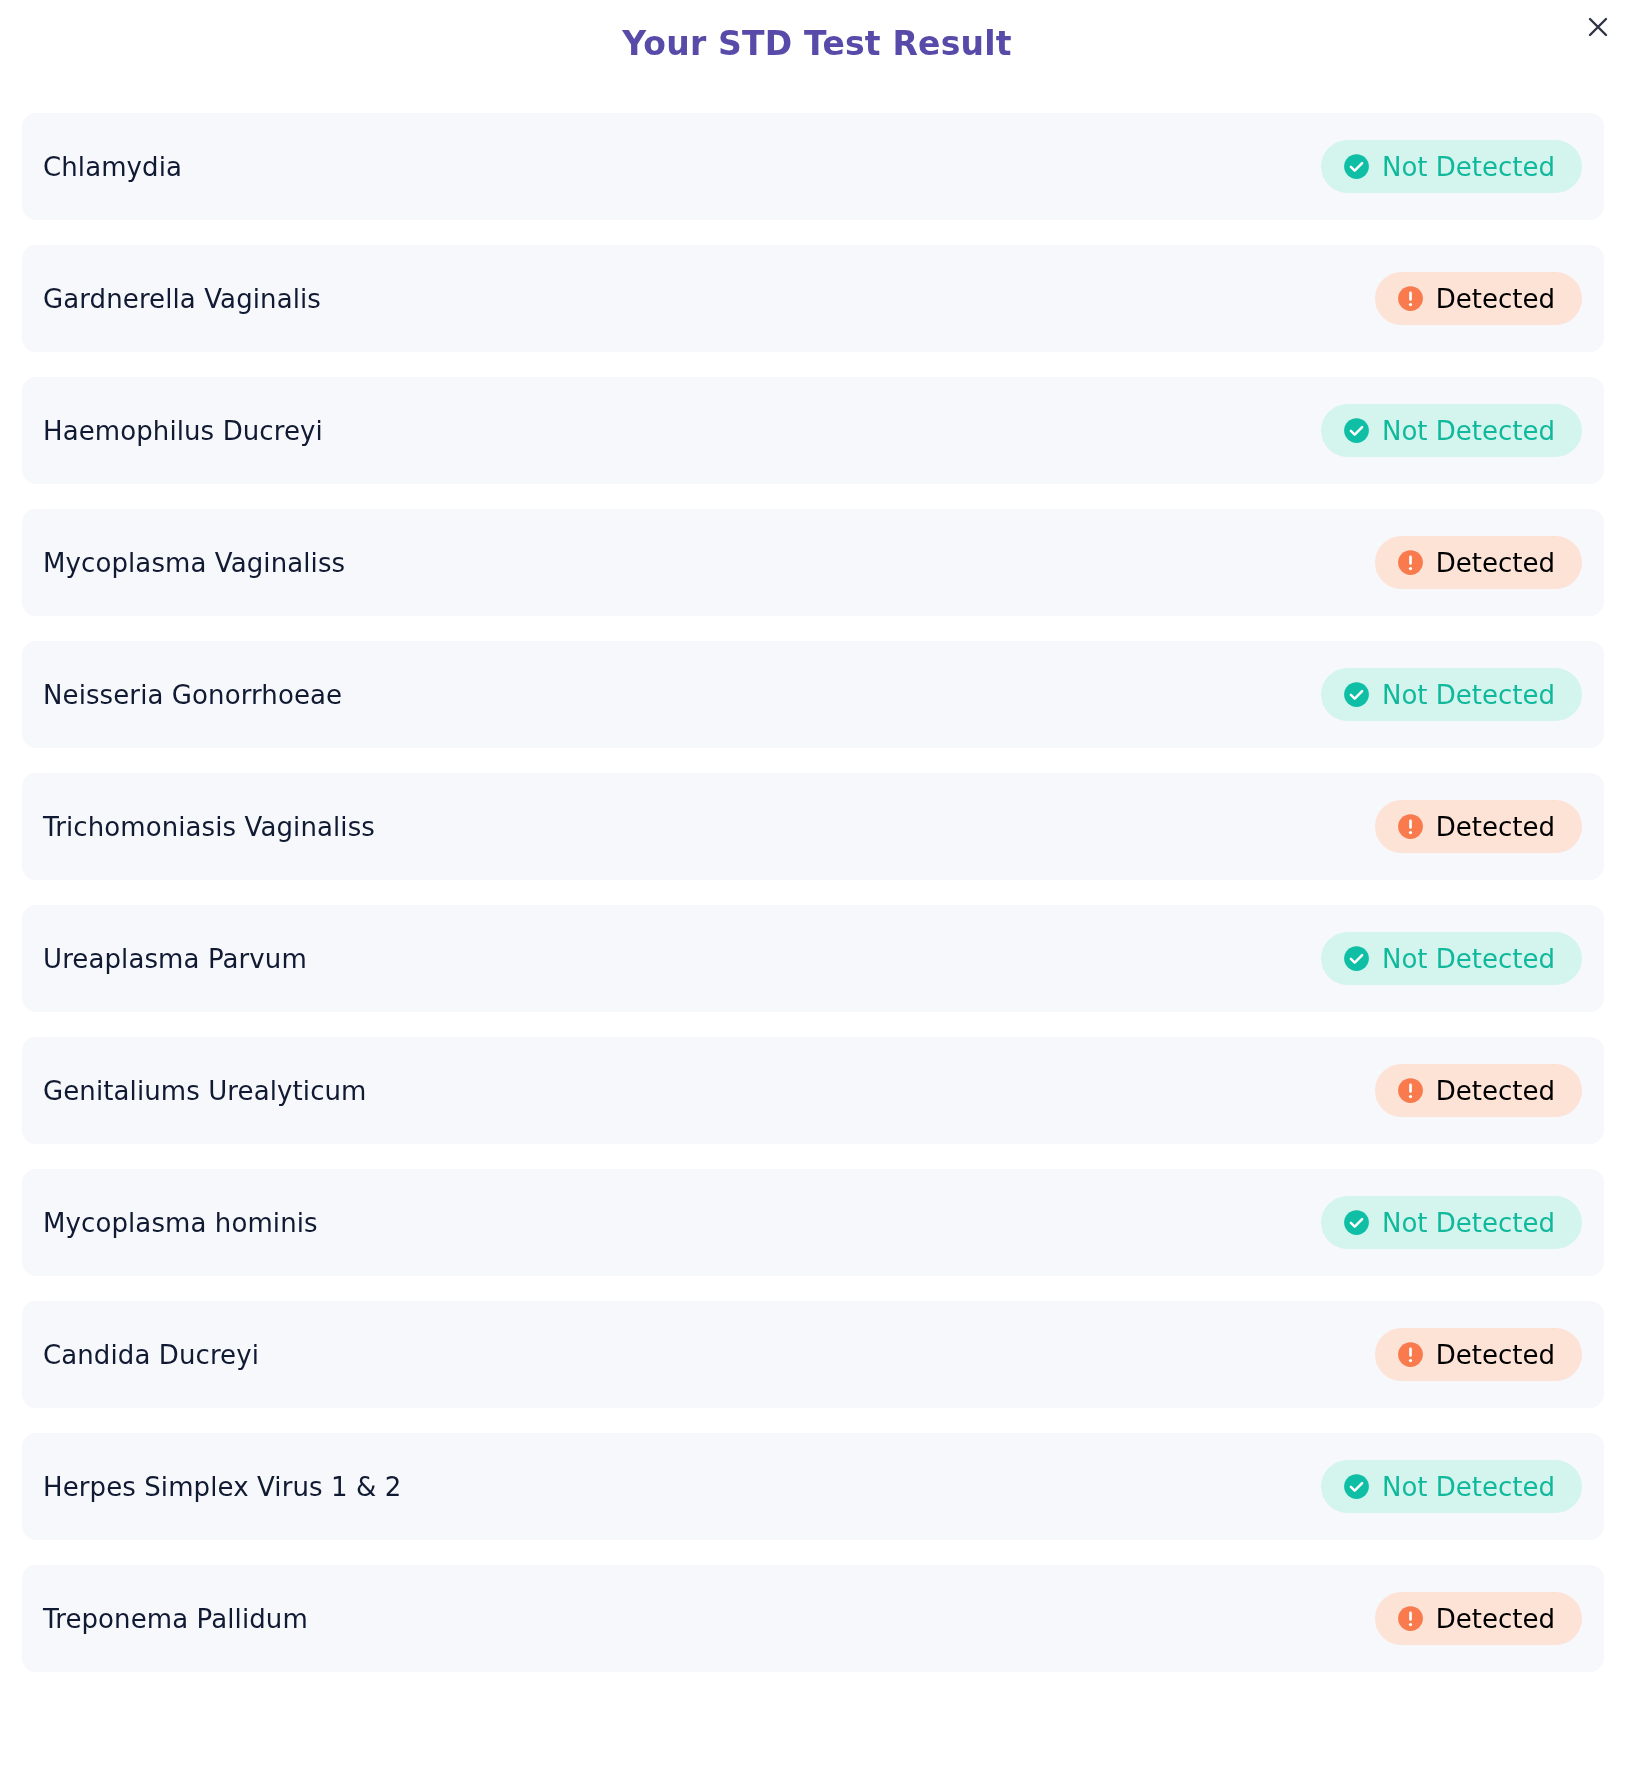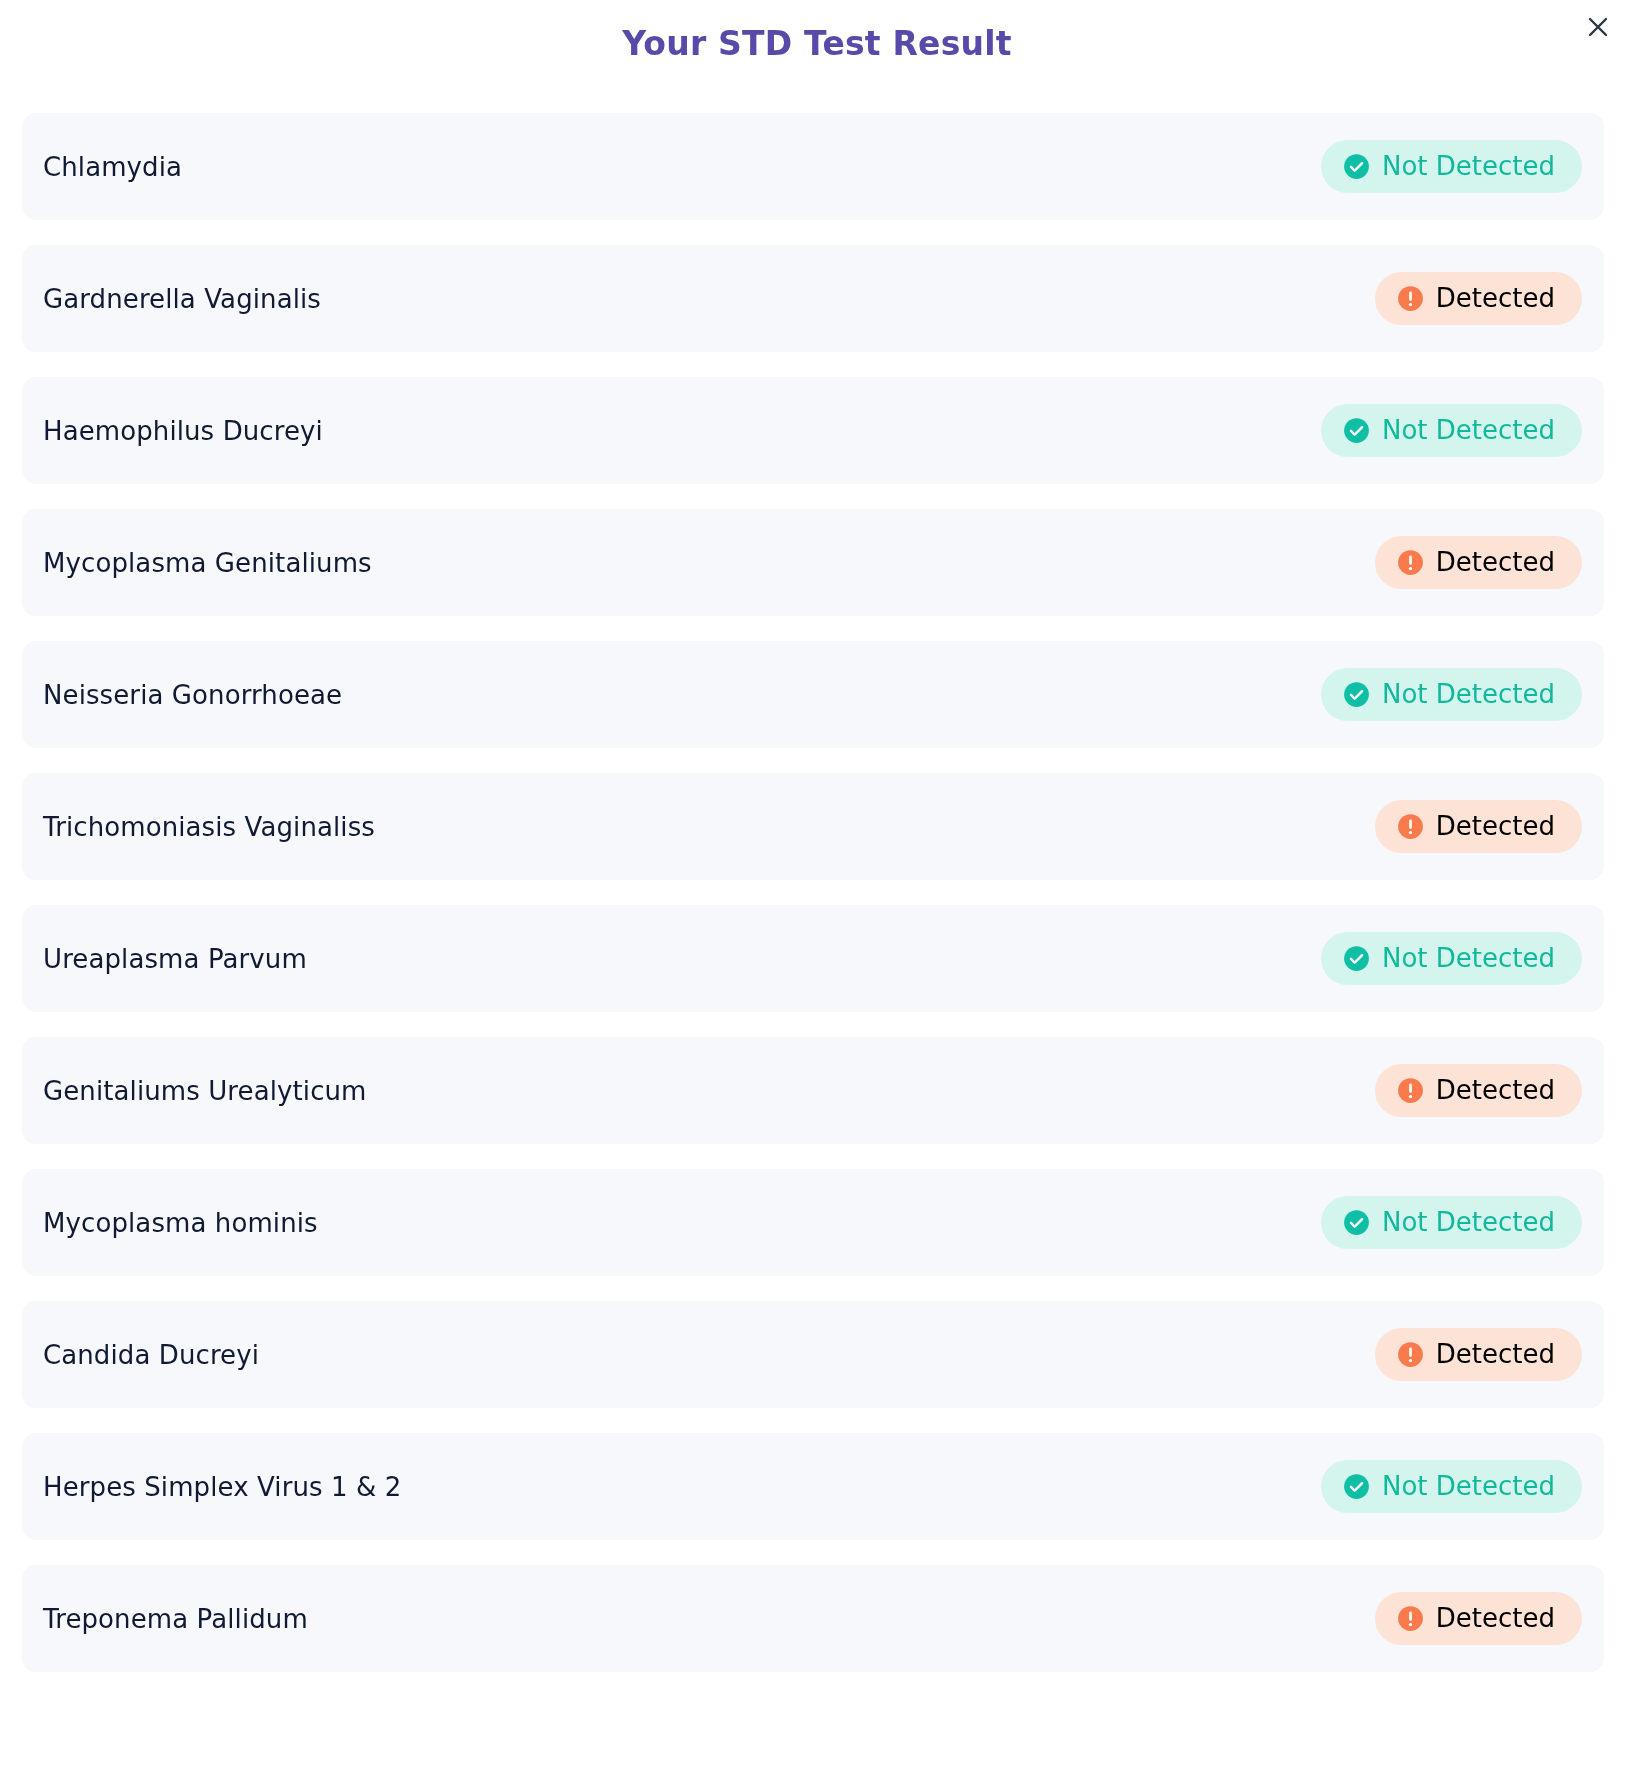--- a/index.html
+++ b/index.html
@@ -75,20 +75,21 @@
   .result-name {
     font-size: 26px;
     color: #111a33;
     font-weight: normal;
     letter-spacing: 0.1px;
     white-space: nowrap;
   }
 
   .status-badge {
     display: inline-flex;
+    align-items: center;
     gap: 12px;
     border-radius: 999px;
     padding: 13px 27px 13px 22px;
     font-size: 26px;
     white-space: nowrap;
     box-sizing: border-box;
   }
 
   .status-badge.negative {
     background: #d4f5ee;
@@ -156,21 +157,21 @@
           <span style="display: inline-flex;">
             <svg class="badge-icon" viewBox="0 0 24 24">
               <circle cx="12" cy="12" r="11" fill="#0fbfa5"></circle>
               <path d="M7 12.3 L10.4 15.6 L17 9" fill="none" stroke="#ffffff" stroke-width="2.2" stroke-linecap="round" stroke-linejoin="round"></path>
             </svg>
           </span>
           <span class="badge-label">Not Detected</span>
         </span>
       </div>
       <div class="result-row">
-        <span class="result-name">Mycoplasma Genitaliums</span>
+        <span class="result-name">Mycoplasma Vaginaliss</span>
         <span class="status-badge positive">
           <span style="display: inline-flex;">
             <svg class="badge-icon" viewBox="0 0 24 24">
               <circle cx="12" cy="12" r="11" fill="#f97a4d"></circle>
               <rect x="10.8" y="5.8" width="2.4" height="8.2" rx="1.2" fill="#ffffff"></rect>
               <circle cx="12" cy="17.4" r="1.45" fill="#ffffff"></circle>
             </svg>
           </span>
           <span class="badge-label">Detected</span>
         </span>

